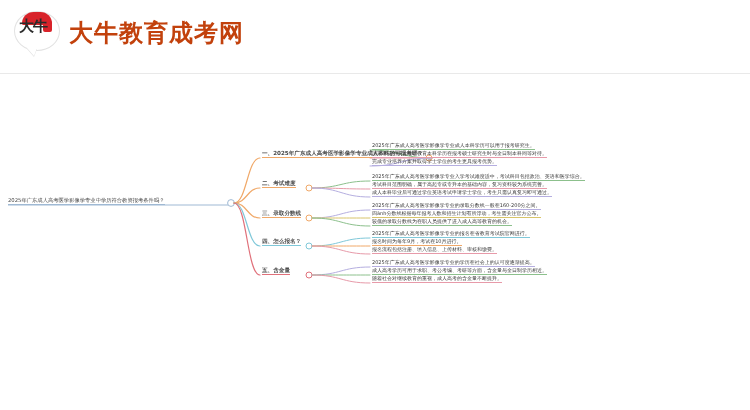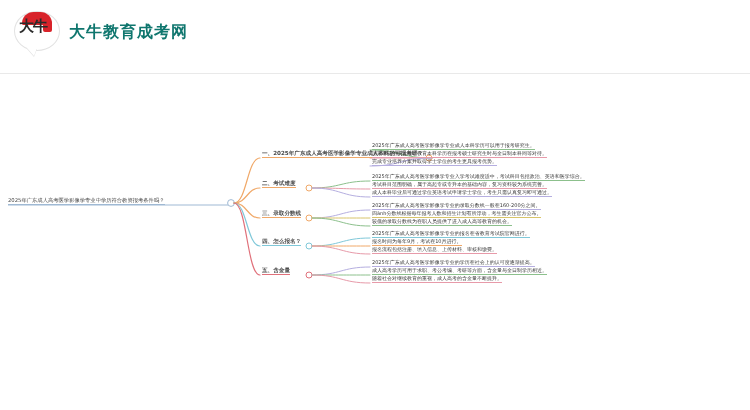--- a/index.html
+++ b/index.html
@@ -42,23 +42,23 @@
     position:absolute; left:29px; top:12px; width:9px; height:11px;
     background:#d8232a; border-radius:2px;
   }
   #logo-mark .cn{
     position:absolute; left:5px; top:10px; width:34px; height:30px;
     color:#2b2b2b; font-size:15px; line-height:14px; font-weight:bold;
     letter-spacing:-1px; 
     font-family:"DejaVu Sans",sans-serif;
   }
   #logo-text .cn-title{
-    color:#0f766e; font-weight:bold; font-size:16px; line-height:26px;
+    color:#c2410c; font-weight:bold; font-size:24px; line-height:26px;
     letter-spacing:1px; white-space:nowrap;
-    font-family:Liberation Mono, monospace;
+    font-family:Liberation Sans, sans-serif;
   }
   #logo-text .en-title{
     color:#14a04a; font-weight:bold; font-size:13px; line-height:16px;
     letter-spacing:0.3px; white-space:nowrap; margin-top:1px;
   }
   #header-rule{
     position:absolute; left:0; top:73px; width:750px; height:1px;
     background:#e9e9e9;
   }
 

